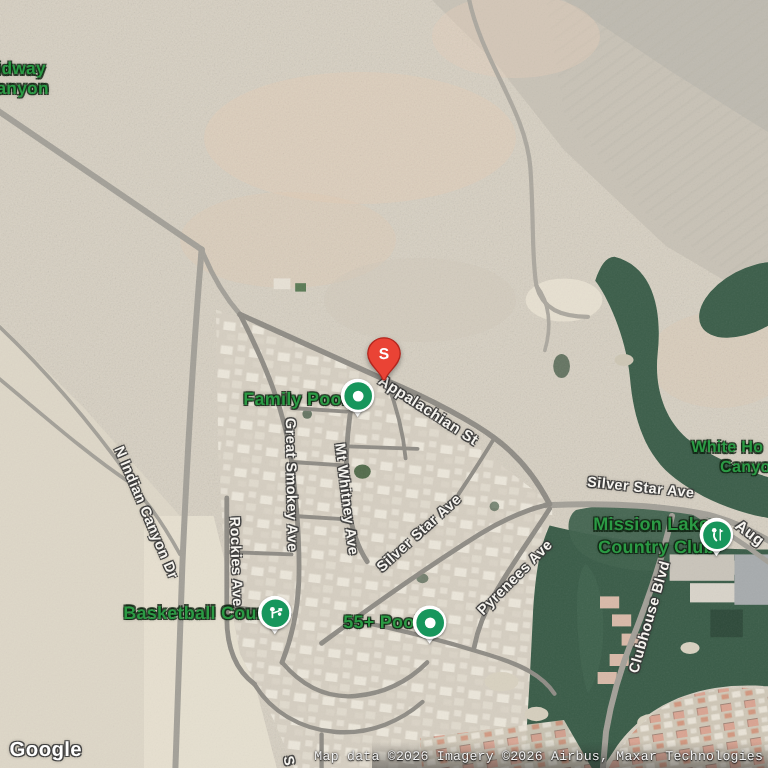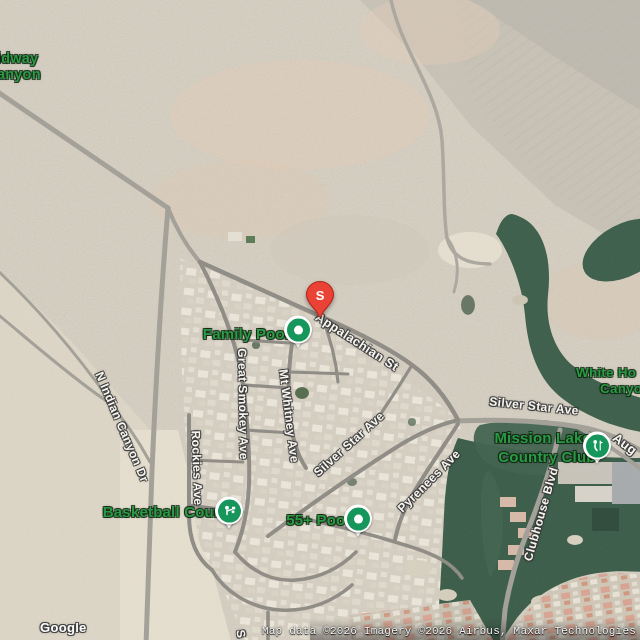--- a/index.html
+++ b/index.html
@@ -36,25 +36,25 @@
 
   
   .dest-pin{position:absolute;z-index:36;cursor:pointer;
     filter:drop-shadow(0 2px 2px rgba(0,0,0,.35));}
 
   
   .attrib-strip{position:absolute;right:0;bottom:0;width:330px;height:22px;
     background:linear-gradient(to top,rgba(40,40,40,.45),rgba(40,40,40,0));z-index:40;}
   .attrib-text{position:absolute;right:4px;bottom:3px;color:#f2f2f2;font-size:11px;
     letter-spacing:.2px;text-shadow:0 0 2px rgba(0,0,0,.9),0 1px 1px rgba(0,0,0,.8);z-index:41;font-family:Liberation Mono, monospace;}
-  .google-logo{position:absolute;left:8px;bottom:5px;color:#fff;font-size:13px;
+  .google-logo{position:absolute;left:8px;bottom:5px;color:#fff;font-size:17px;
     font-weight:700;letter-spacing:.3px;z-index:41;cursor:pointer;
     text-shadow:-1px -1px 0 rgba(60,60,60,.9),1px -1px 0 rgba(60,60,60,.9),
                 -1px 1px 0 rgba(60,60,60,.9),1px 1px 0 rgba(60,60,60,.9),
-                0 0 3px rgba(40,40,40,.8);margin-left:32px;}
+                0 0 3px rgba(40,40,40,.8);}
 </style>
 </head>
 <body>
 
 <div class="map">
 
   <svg class="terrain" width="640" height="640" viewBox="0 0 640 640">
     <defs>
       <filter id="noise">
           <feTurbulence type="fractalNoise" baseFrequency="0.75" numOctaves="2" stitchTiles="stitch"></feTurbulence>

